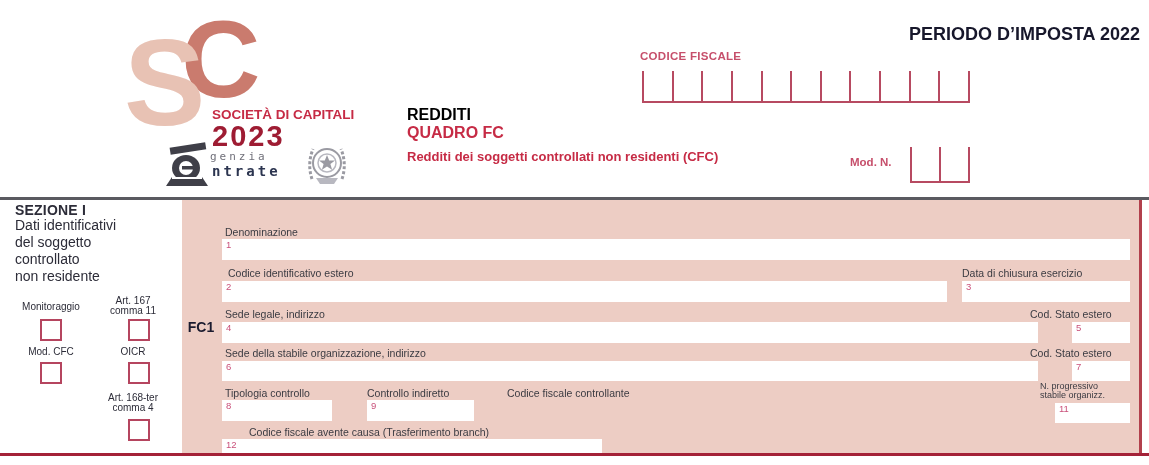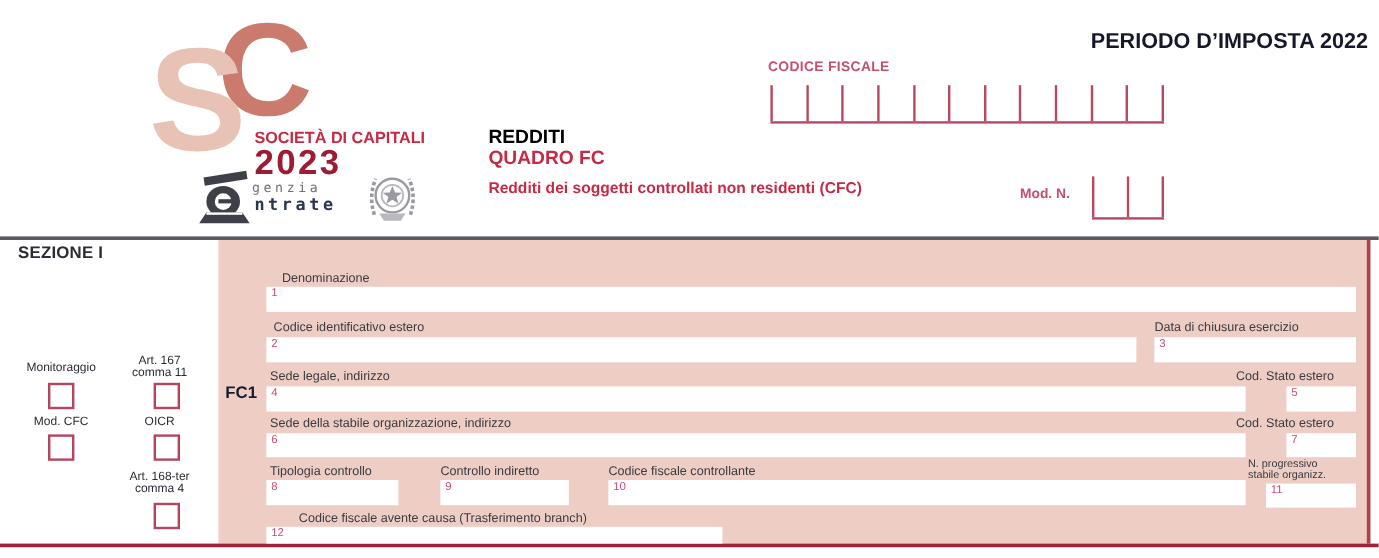--- a/index.html
+++ b/index.html
@@ -109,41 +109,45 @@
   <div class="abs comb mod-comb">
     <span class="cell"></span>
     <span class="cell"></span>
   </div>
 
   <div class="abs topline"></div>
   <div class="abs panel"></div>
   <div class="abs bottomline"></div>
 
   <div class="abs sec-title">SEZIONE I</div>
+  <div class="abs sec-desc">Dati identificativi
+del soggetto
+controllato
+non residente</div>
 
   <div class="abs cb-label" style="left:11px; top:302px; width:80px;">Monitoraggio</div>
   <div class="abs checkbox" style="left:40px; top:319px;"></div>
 
   <div class="abs cb-label" style="left:102px; top:296px; width:62px;">Art. 167
 comma 11</div>
   <div class="abs checkbox" style="left:128px; top:319px;"></div>
 
   <div class="abs cb-label" style="left:11px; top:347px; width:80px;">Mod. CFC</div>
   <div class="abs checkbox" style="left:40px; top:362px;"></div>
 
   <div class="abs cb-label" style="left:102px; top:347px; width:62px;">OICR</div>
   <div class="abs checkbox" style="left:128px; top:362px;"></div>
 
   <div class="abs cb-label" style="left:100px; top:393px; width:66px;">Art. 168-ter
 comma 4</div>
   <div class="abs checkbox" style="left:128px; top:419px;"></div>
 
   <div class="abs fc1">FC1</div>
 
-  <div class="abs flabel" style="left:235px; top:226px;">Denominazione</div>
+  <div class="abs flabel" style="left:225px; top:226px;">Denominazione</div>
   <div class="abs fbox" style="left:222px; top:239px; width:908px; height:21px;">
     <span class="fnum">1</span>
   </div>
 
   <div class="abs flabel" style="left:228px; top:267px;">Codice identificativo estero</div>
   <div class="abs fbox" style="left:222px; top:281px; width:725px; height:21px;">
     <span class="fnum">2</span>
   </div>
 
   <div class="abs flabel" style="left:962px; top:267px;">Data di chiusura esercizio</div>
@@ -175,23 +179,20 @@
   <div class="abs fbox" style="left:222px; top:400px; width:110px; height:21px;">
     <span class="fnum">8</span>
   </div>
 
   <div class="abs flabel" style="left:367px; top:387px;">Controllo indiretto</div>
   <div class="abs fbox" style="left:367px; top:400px; width:107px; height:21px;">
     <span class="fnum">9</span>
   </div>
 
   <div class="abs flabel" style="left:507px; top:387px;">Codice fiscale controllante</div>
-  <div class="abs fbox" style="left:507px; top:400px; width:531px; height:21px;">
-    <span class="fnum">10</span>
-  </div>
 
   <div class="abs flabel flabel-r" style="left:1040px; top:382px; width:90px; font-size:9px; line-height:9px;">N. progressivo
 stabile organizz.</div>
   <div class="abs fbox" style="left:1055px; top:403px; width:75px; height:20px;">
     <span class="fnum">11</span>
   </div>
 
   <div class="abs flabel" style="left:225px; top:426px;margin-left:24px;">Codice fiscale avente causa (Trasferimento branch)</div>
   <div class="abs fbox" style="left:222px; top:439px; width:380px; height:14px;">
     <span class="fnum">12</span>

